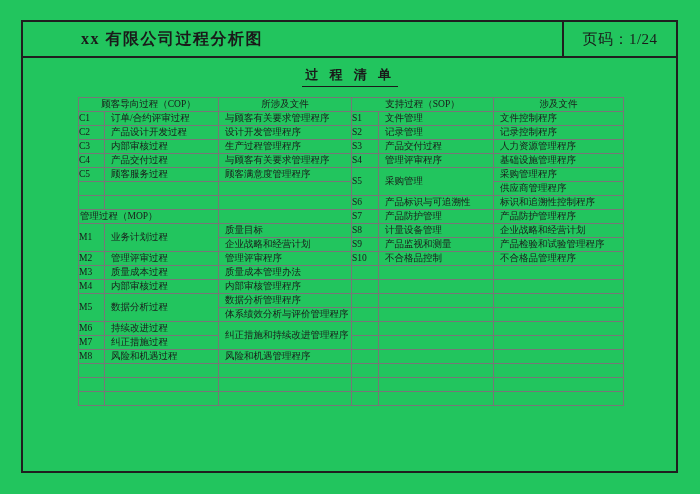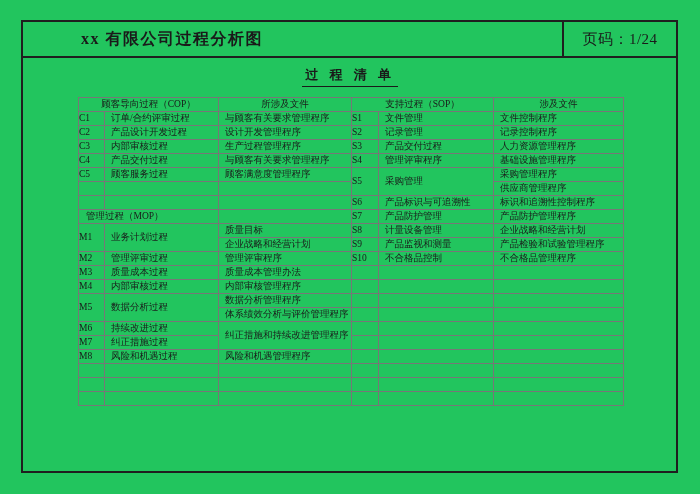--- a/index.html
+++ b/index.html
@@ -23,21 +23,21 @@
                    letter-spacing:4px; border-bottom:1.5px solid #1a1a1a;
                    padding:0 3px 2px 3px; }
 
   table.proc { position:absolute; left:78px; top:97px; border-collapse:collapse;
                table-layout:fixed; width:545px; }
   table.proc td { border:1px solid #777777; height:14px; font-size:9.5px;
                   line-height:11px; padding:1px 2px 1px 6px; text-align:left;
                   vertical-align:middle; overflow:hidden; white-space:nowrap; }
   table.proc td.hdr { text-align:center; padding:1px 0; font-size:9.5px; }
   table.proc td.code { text-align:left; padding:1px 0; }
-  table.proc td.section { text-align:left; padding-left:7px; }
+  table.proc td.section { text-align:left; padding-left:1px; }
 </style>
 </head>
 <body>
 
 <div class="page">
 
   <div class="frame"></div>
 
   <div class="titleband">
     <div class="company">xx 有限公司过程分析图</div>

